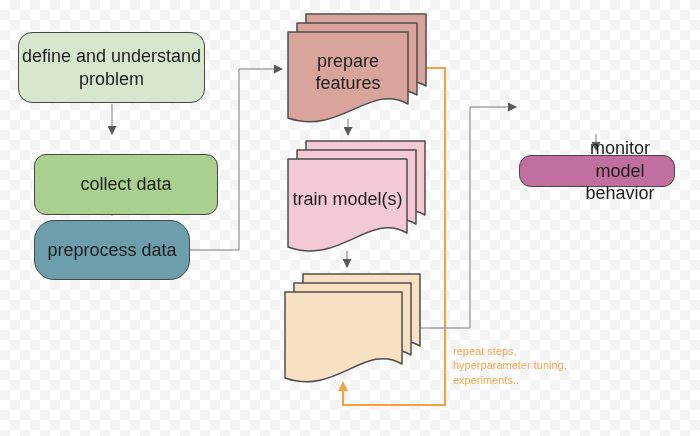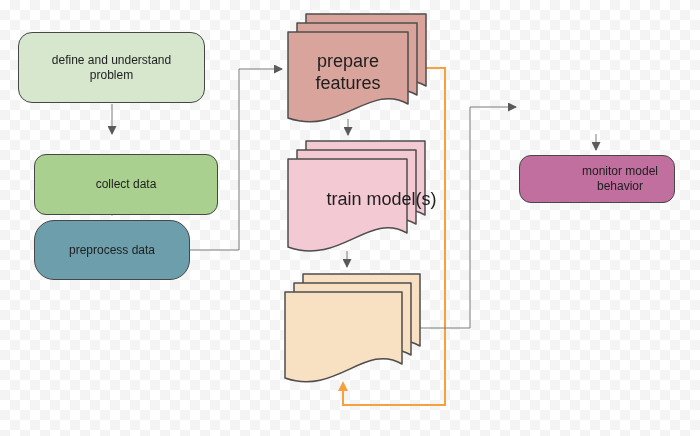--- a/index.html
+++ b/index.html
@@ -11,40 +11,40 @@
     background:conic-gradient(#f4f4f4 25%, #ffffff 0 50%, #f4f4f4 0 75%, #ffffff 0);
     background-size:20px 20px;
   }
   .layer{position:absolute;left:0;top:0;}
   .node{
     position:absolute;
     box-sizing:border-box;
     border:1.5px solid #474747;
     display:flex;align-items:center;justify-content:center;
     text-align:center;
-    font-size:12px;font-weight:500;color:#1e1e1e;
+    font-size:18px;font-weight:500;color:#1e1e1e;
     line-height:1.25;
     white-space:pre-line;
   }
   .define    {left:18px;  top:32px;  width:187px; height:71px; background:#d6e7ce; border-radius:14px;}
   .collect   {left:34px;  top:154px; width:184px; height:61px; background:#a9d08f; border-radius:12px;}
   .preprocess{left:34px;  top:220px; width:156px; height:60px; background:#6d9eac; border-radius:20px;}
   .deploy    {left:519px; top:82px;  width:154px; height:51px; background:#d4a3c6; border-radius:12px;}
-  .monitor   {left:519px; top:155px; width:156px; height:48px; background:#c06f9e; border-radius:12px;padding-left:46px;}
+  .monitor   {left:519px; top:155px; width:156px; height:32px; background:#c06f9e; border-radius:12px;padding-left:46px;}
   .doc-label{
     position:absolute;
     display:flex;align-items:center;justify-content:center;
     text-align:center;
     font-size:18px;font-weight:500;color:#1e1e1e;
     line-height:1.25;
     white-space:pre-line;
     pointer-events:none;
   }
   .lbl-prepare {left:288px; top:36px;  width:120px; height:72px;}
-  .lbl-train   {left:288px; top:159px; width:119px; height:80px;margin-left:34px;}
+  .lbl-train   {left:288px; top:159px; width:119px; height:80px;}
   .lbl-evaluate{left:285px; top:292px; width:117px; height:80px;}
   .annotation{
     position:absolute;
     left:453px; top:344px;
     font-size:11px; line-height:1.3;
     color:#f9a750;
     white-space:pre-line;
   }
   .sheet{stroke:#4d4d4d;stroke-width:1.5;stroke-linejoin:round;}
   .sheet-prepare{fill:#d9a49b;}
@@ -109,14 +109,17 @@
   </div>
   <div class="node monitor">
     <span>monitor model
 behavior</span>
   </div>
 
   <div class="doc-label lbl-prepare">prepare
 features</div>
   <div class="doc-label lbl-train">train model(s)</div>
 
+  <div class="annotation">repeat steps,
+hyperparameter tuning,
+experiments..</div>
 
 </div>
 
 </body></html>

